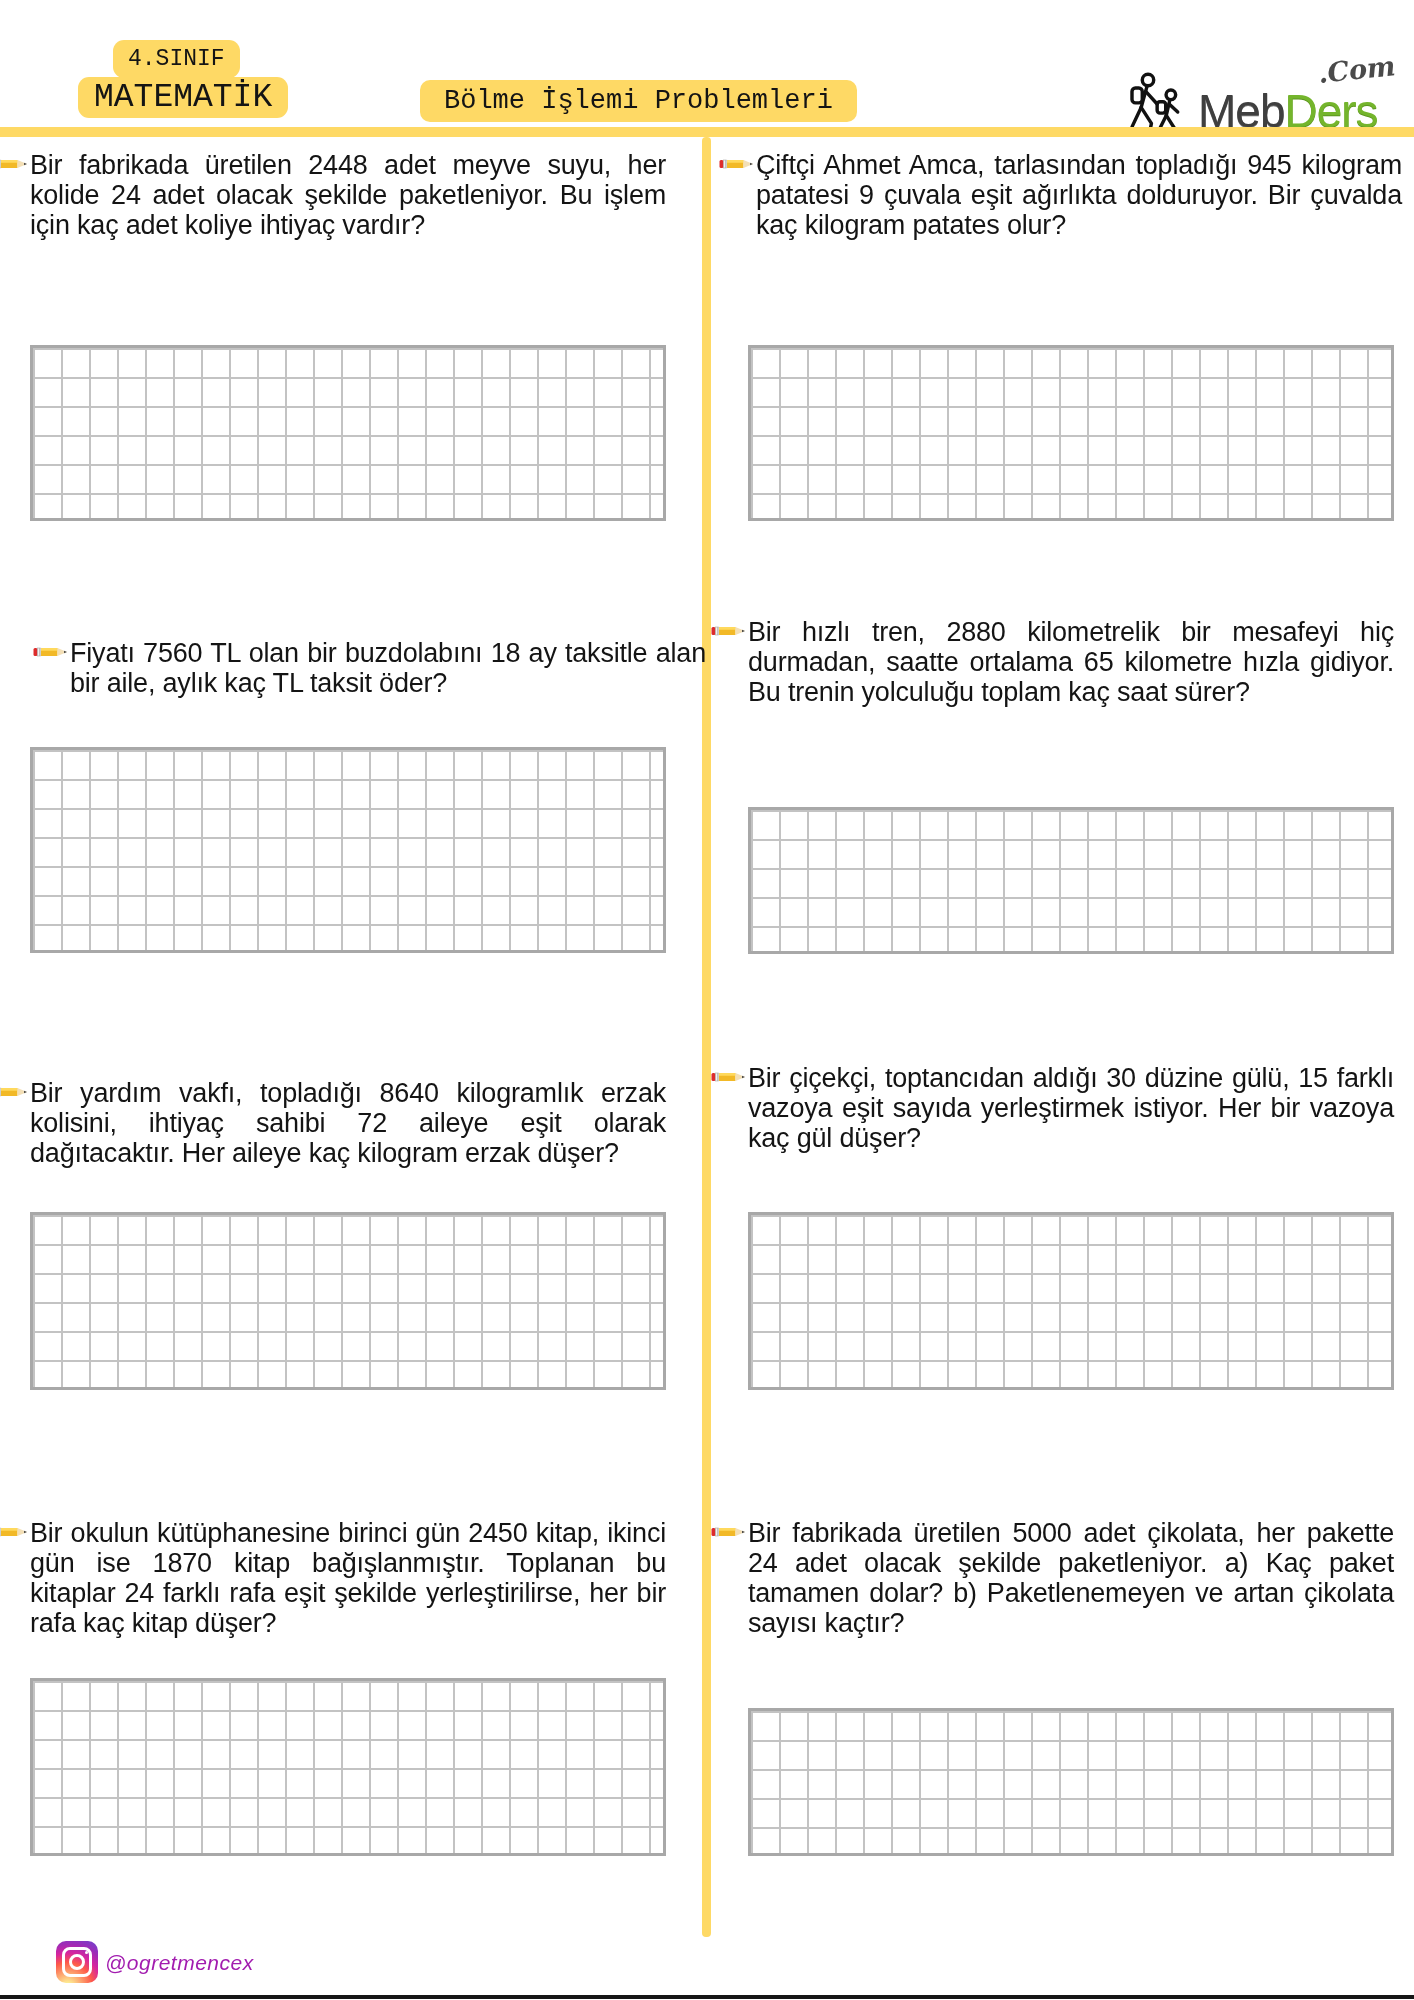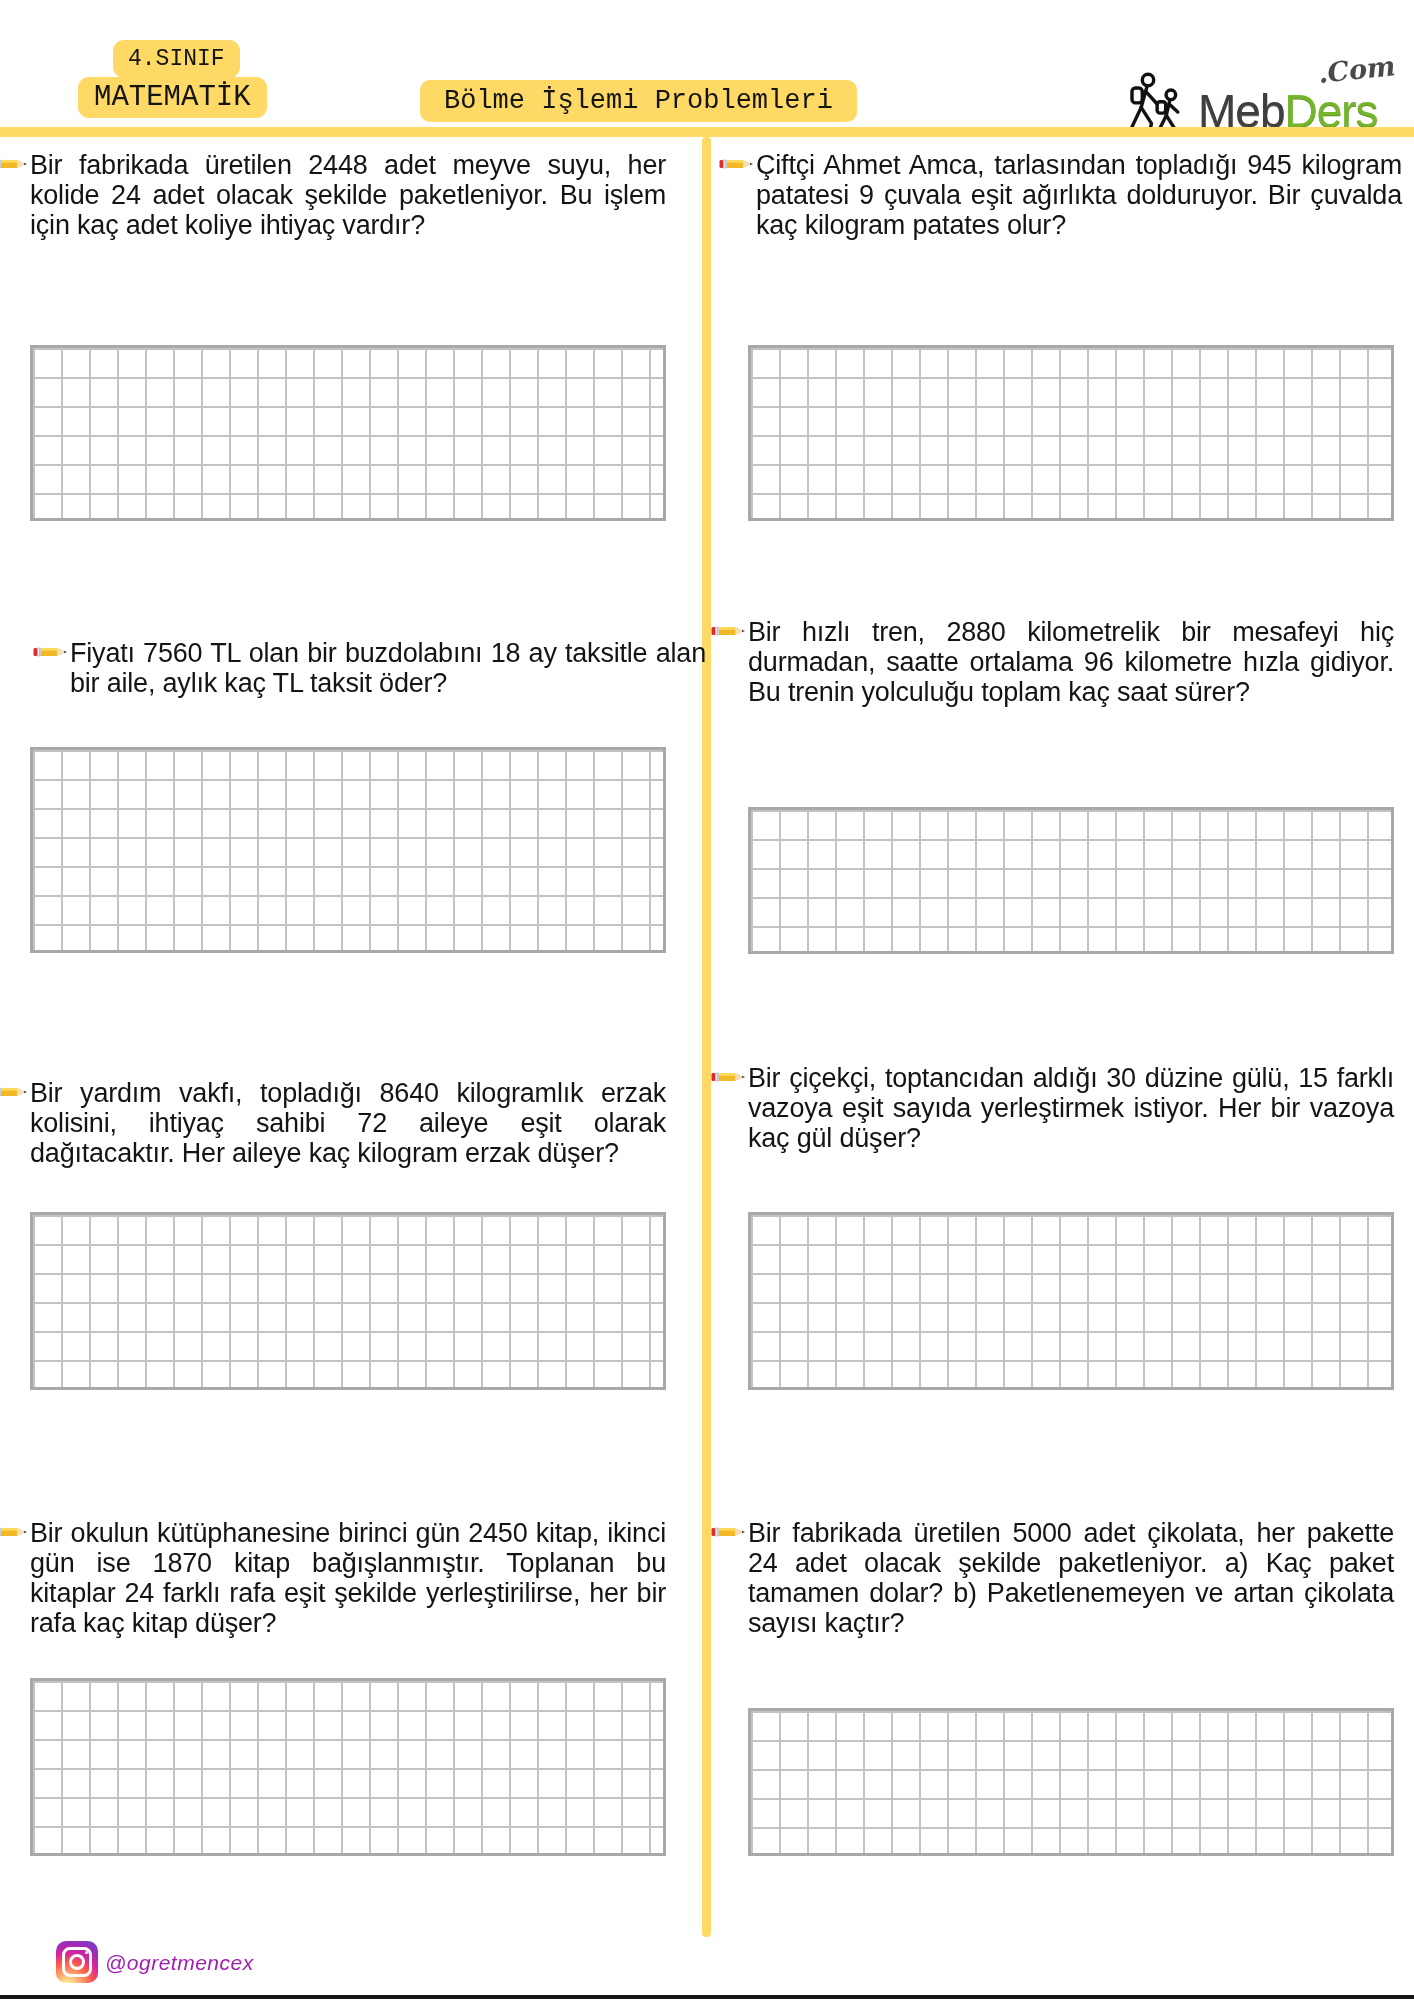--- a/index.html
+++ b/index.html
@@ -14,21 +14,21 @@
   .page{
     position:relative;width:1414px;height:2000px;background:#fff;overflow:hidden;
     font-family:"Liberation Sans","DejaVu Sans",sans-serif;color:var(--ink);
   }
   
   .badge{
     position:absolute;background:var(--yellow);color:var(--ink);
     border-radius:11px;white-space:nowrap;font-family:Liberation Mono, monospace;
   }
   .badge-grade{left:113px;top:40px;height:38px;line-height:38px;padding:0 15px;font-size:23px;}
-  .badge-subject{left:78px;top:77px;height:41px;line-height:41px;padding:0 16px;font-size:29px;}
+  .badge-subject{left:78px;top:77px;height:41px;line-height:41px;padding:0 16px;font-size:33px;}
   .badge-title{left:420px;top:80px;height:42px;line-height:42px;padding:0 24px;font-size:27px;border-radius:10px;}
   .top-rule{position:absolute;left:0;top:127px;width:1414px;height:10px;background:var(--yellow);}
   .col-divider{position:absolute;left:702px;top:137px;width:9px;height:1800px;background:var(--yellow);border-radius:4px;}
   
   .logo{position:absolute;left:1110px;top:40px;width:300px;height:100px;}
   .logo-people{position:absolute;left:6px;top:32px;}
   .logo-words{position:absolute;left:88px;top:44px;font-size:46px;font-weight:normal;letter-spacing:-1px;white-space:nowrap;}
   .logo-word1{color:var(--logo-gray);text-shadow:0 1px 0 #6e6e6e;}
   .logo-word2{color:var(--logo-green);text-shadow:0 1px 0 #5c9420;}
   .logo-com{
@@ -171,21 +171,21 @@
   <div class="problem" style="left: 748px; top: 617px; width: 646px;">
     <svg class="pencil" viewBox="0 0 72 24">
       <rect x="1" y="4" width="8" height="16" rx="3" fill="#dd2c2c"></rect>
       <rect x="9" y="4" width="3.5" height="16" fill="#f2f2f2" stroke="#999" stroke-width="1"></rect>
       <rect x="12.5" y="4" width="3.5" height="16" fill="#d9d9d9" stroke="#999" stroke-width="0.6"></rect>
       <rect x="16" y="4" width="33" height="16" fill="#f2b927"></rect>
       <rect x="16" y="4" width="33" height="5.5" fill="#ffd95c"></rect>
       <polygon points="49,4 68,12 49,20" fill="#f3dfb6"></polygon>
       <polygon points="62,9.4 68,12 62,14.6" fill="#4a4a4a"></polygon>
     </svg>
-    <p class="ptext">Bir hızlı tren, 2880 kilometrelik bir mesafeyi hiç durmadan, saatte ortalama 96 kilometre hızla gidiyor. Bu trenin yolculuğu toplam kaç saat sürer?</p>
+    <p class="ptext">Bir hızlı tren, 2880 kilometrelik bir mesafeyi hiç durmadan, saatte ortalama 65 kilometre hızla gidiyor. Bu trenin yolculuğu toplam kaç saat sürer?</p>
   </div>
   <div class="grid" style="left: 748px; top: 807px; width: 646px; height: 147px;"></div>
 
   <div class="problem" style="left: 748px; top: 1063px; width: 646px;">
     <svg class="pencil" viewBox="0 0 72 24">
       <rect x="1" y="4" width="8" height="16" rx="3" fill="#dd2c2c"></rect>
       <rect x="9" y="4" width="3.5" height="16" fill="#f2f2f2" stroke="#999" stroke-width="1"></rect>
       <rect x="12.5" y="4" width="3.5" height="16" fill="#d9d9d9" stroke="#999" stroke-width="0.6"></rect>
       <rect x="16" y="4" width="33" height="16" fill="#f2b927"></rect>
       <rect x="16" y="4" width="33" height="5.5" fill="#ffd95c"></rect>

